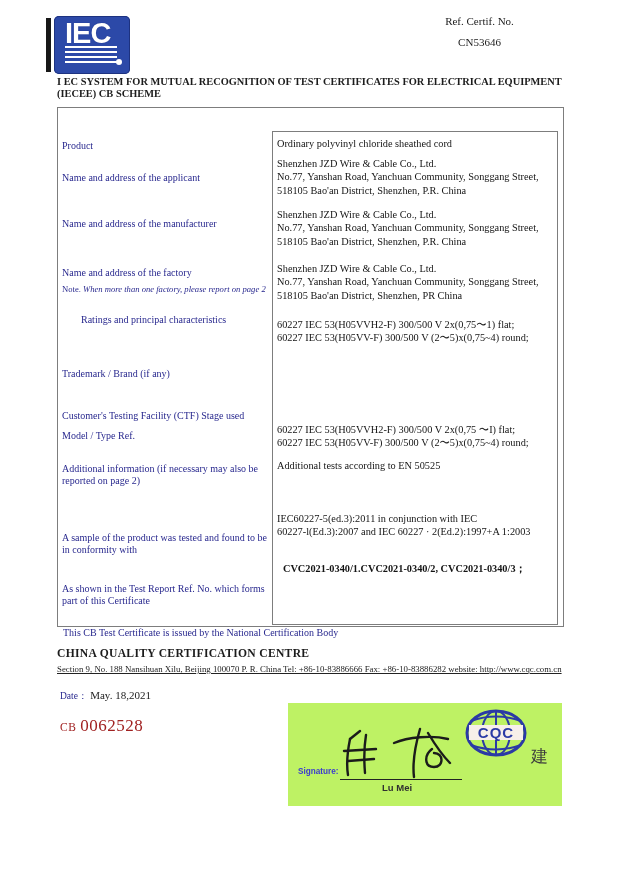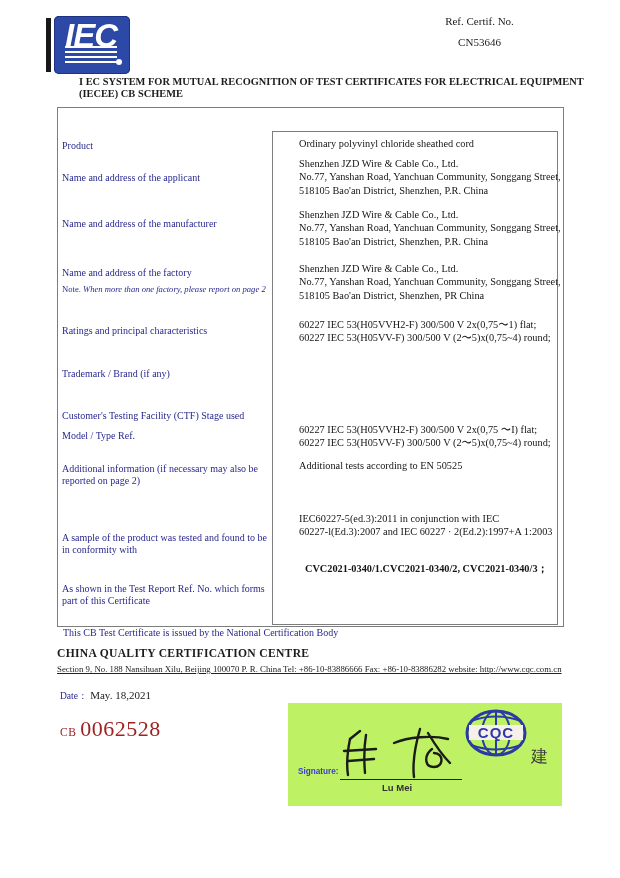--- a/index.html
+++ b/index.html
@@ -2,29 +2,29 @@
 <html><head>
 <meta charset="utf-8">
 <style>
   html,body{margin:0;padding:0;background:#e8e8e8;}
   .page{
     position:relative;width:620px;height:878px;background:#ffffff;
     font-family:"Liberation Serif","DejaVu Serif",serif;color:#1c1c1c;
     overflow:hidden;margin:0 auto;
   }
   .abs{position:absolute;}
-  .pre{white-space:pre-line;margin-left:22px;}
+  .pre{white-space:pre-line;}
   
   .iec-logo{left:46px;top:16px;width:86px;height:58px;}
   .iec-bar{position:absolute;left:0;top:2px;width:5px;height:54px;background:#181818;}
   .iec-box{position:absolute;left:8px;top:0;width:76px;height:58px;background:#2c49a8;
     border-radius:5px;box-shadow:inset 0 0 0 1px #1d3280;}
   .iec-text{position:absolute;left:11px;top:1px;color:#ffffff;
     font-family:"Liberation Sans","DejaVu Sans",sans-serif;font-weight:bold;
-    font-size:33px;letter-spacing:-1px;text-shadow:0 0 1px #1d3280;font-style:italic;}
+    font-size:29px;letter-spacing:-1px;text-shadow:0 0 1px #1d3280;}
   .iec-lines{position:absolute;left:11px;bottom:8px;width:52px;}
   .iec-lines div{height:2px;background:#fff;margin-bottom:3px;}
   .iec-dot{position:absolute;right:8px;bottom:9px;width:6px;height:6px;border-radius:50%;background:#fff;}
   .refblock{left:392px;top:15px;width:175px;text-align:center;font-size:11px;}
   .refno{margin-top:9px;}
   .scheme{left:57px;top:76px;width:512px;font-weight:bold;font-size:10.4px;line-height:11.6px;}
   
   .outerbox{left:57px;top:107px;width:505px;height:518px;border:1px solid #7d7d7d;}
   .titlebar{position:absolute;left:0;top:0;width:100%;height:19px;border-bottom:1px solid #b5b5b5;}
   .cbtitle{position:absolute;left:4px;top:2px;color:#28288e;font-weight:bold;font-size:11.5px;}
@@ -35,21 +35,21 @@
   .val{position:absolute;left:4px;width:276px;color:#141414;font-size:10.3px;line-height:13.4px;}
   .valbold{font-weight:600;}
   
   .issued{left:63px;top:627px;color:#28288e;font-size:10px;}
   .ncbname{left:57px;top:647px;font-weight:bold;font-size:11.6px;letter-spacing:.3px;}
   .ncbaddr{left:57px;top:664px;font-size:8.8px;color:#222;text-decoration:underline;}
   .dateline{left:60px;top:689px;font-size:11px;}
   .datelbl{color:#28288e;font-size:9.5px;}
   .cbline{left:60px;top:716px;color:#a12222;}
   .cbprefix{font-size:11.5px;letter-spacing:.5px;}
-  .cbnum{font-size:22px;letter-spacing:.5px;}
+  .cbnum{font-size:17px;letter-spacing:.5px;}
   .sigpatch{left:288px;top:703px;width:274px;height:103px;background:#bef264;}
   .siglabel{position:absolute;left:10px;top:64px;color:#3b3bcf;
     font-family:"Liberation Sans","DejaVu Sans",sans-serif;font-size:8.2px;font-weight:bold;}
   .sigline{position:absolute;left:52px;top:76px;width:122px;border-top:1.6px solid #232323;}
   .signame{position:absolute;left:94px;top:79px;color:#303030;
     font-family:"Liberation Sans","DejaVu Sans",sans-serif;font-size:9.5px;font-weight:bold;}
   .sigsvg{position:absolute;left:48px;top:20px;}
   .cqcsvg{position:absolute;left:176px;top:5px;}
   .stampchar{position:absolute;left:243px;top:42px;font-size:17px;color:#3d3d3d;
     font-family:"DejaVu Sans",sans-serif;}
@@ -84,21 +84,21 @@
   <div class="abs outerbox">
 
     <div class="lbl" style="top:32px;">Product</div>
     <div class="lbl" style="top:64px;">Name and address of the applicant</div>
     <div class="lbl" style="top:110px;">Name and address of the manufacturer</div>
     <div class="lbl" style="top:159px;">Name and address of the factory</div>
     <div class="lbl note" style="top:176px;">
       <span>Note.</span>
       <span class="it">When more than one factory, please report on page 2</span>
     </div>
-    <div class="lbl" style="top:217px;">Ratings and principal characteristics</div>
+    <div class="lbl" style="top:206px;margin-left:19px;">Ratings and principal characteristics</div>
     <div class="lbl" style="top:260px;">Trademark / Brand (if any)</div>
     <div class="lbl" style="top:302px;">Customer's Testing Facility (CTF) Stage used</div>
     <div class="lbl" style="top:322px;">Model / Type Ref.</div>
     <div class="lbl" style="top:355px;">Additional information (if necessary may also be reported on page 2)</div>
     <div class="lbl" style="top:424px;">A sample of the product was tested and found to be in conformity with</div>
     <div class="lbl" style="top:475px;">As shown in the Test Report Ref. No. which forms part of this Certificate</div>
 
     <div class="innerbox">
       <div class="val pre" style="top:5px;">Ordinary polyvinyl chloride sheathed cord</div>
       <div class="val pre" style="top:25px;">Shenzhen JZD Wire &amp; Cable Co., Ltd.

